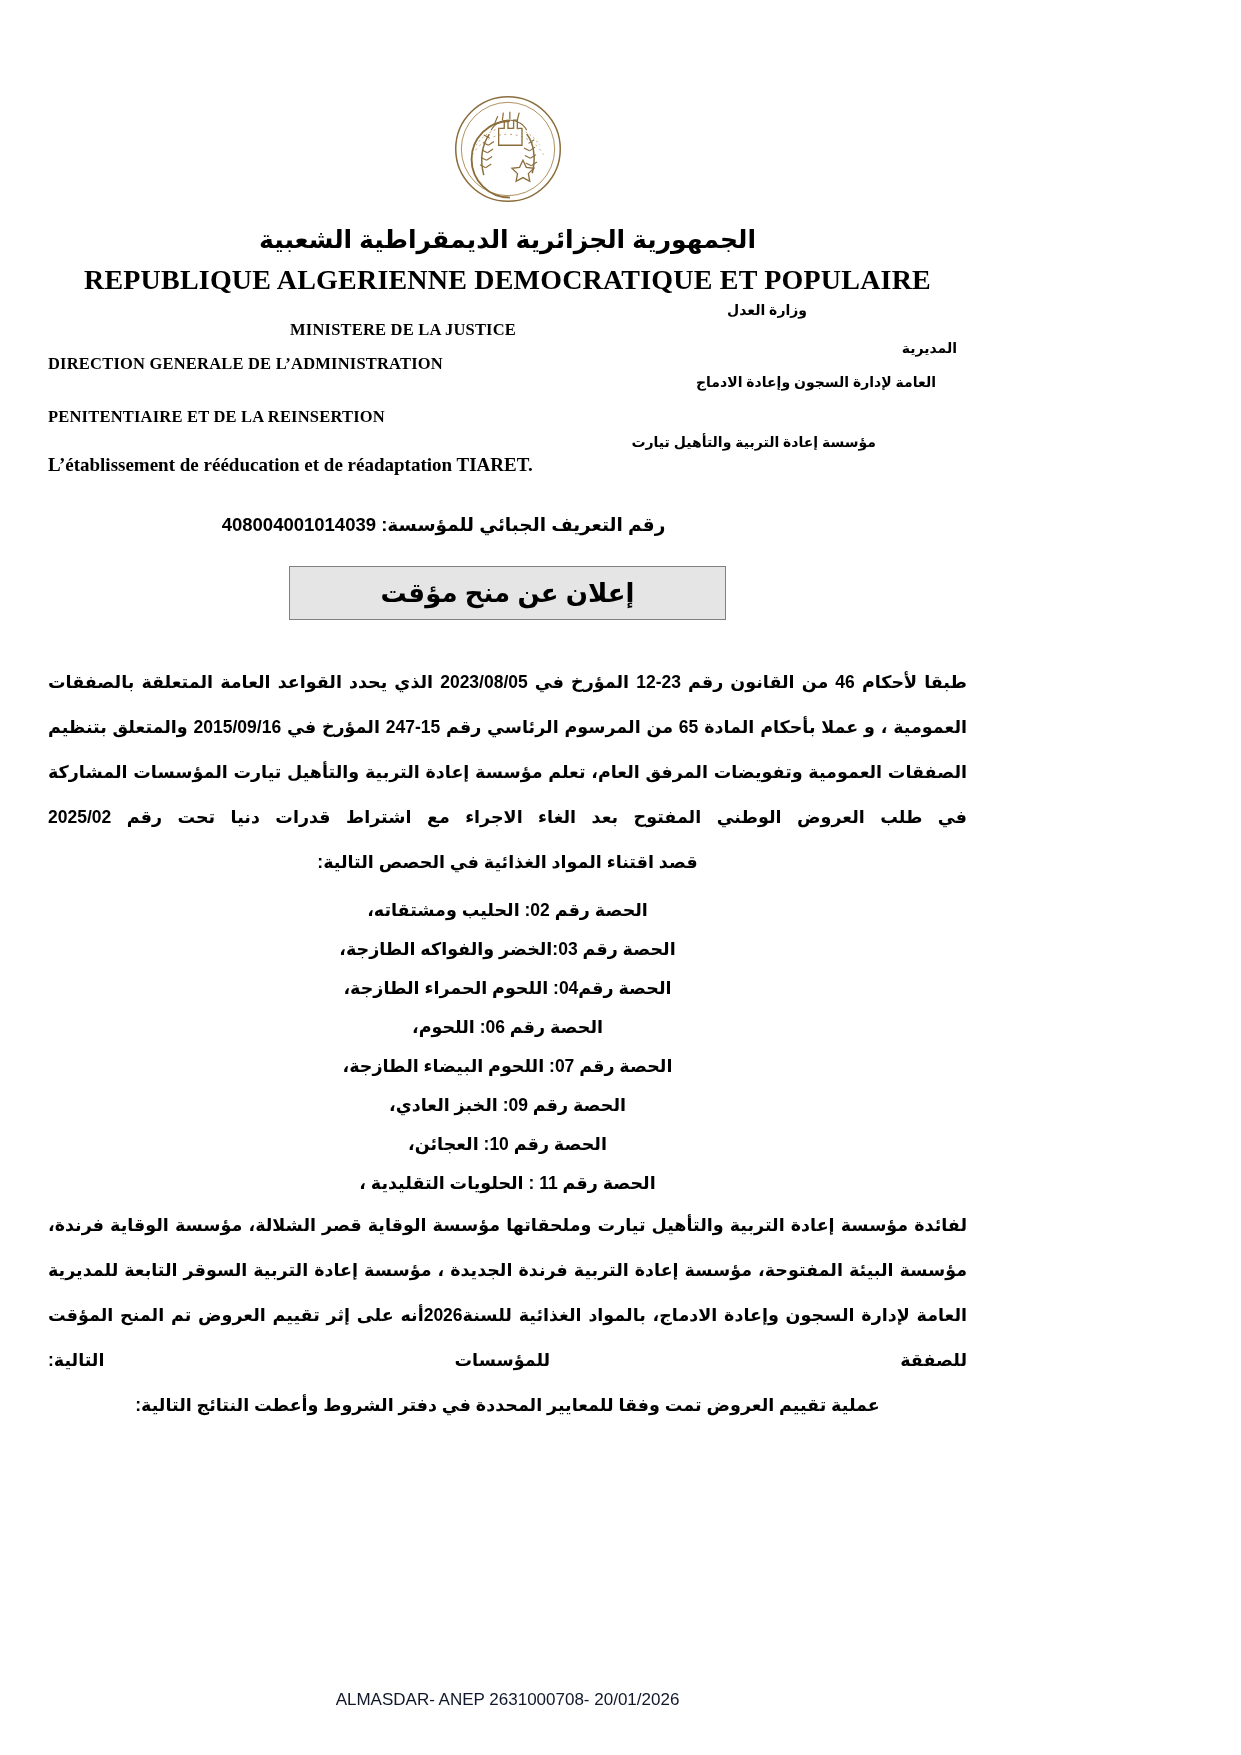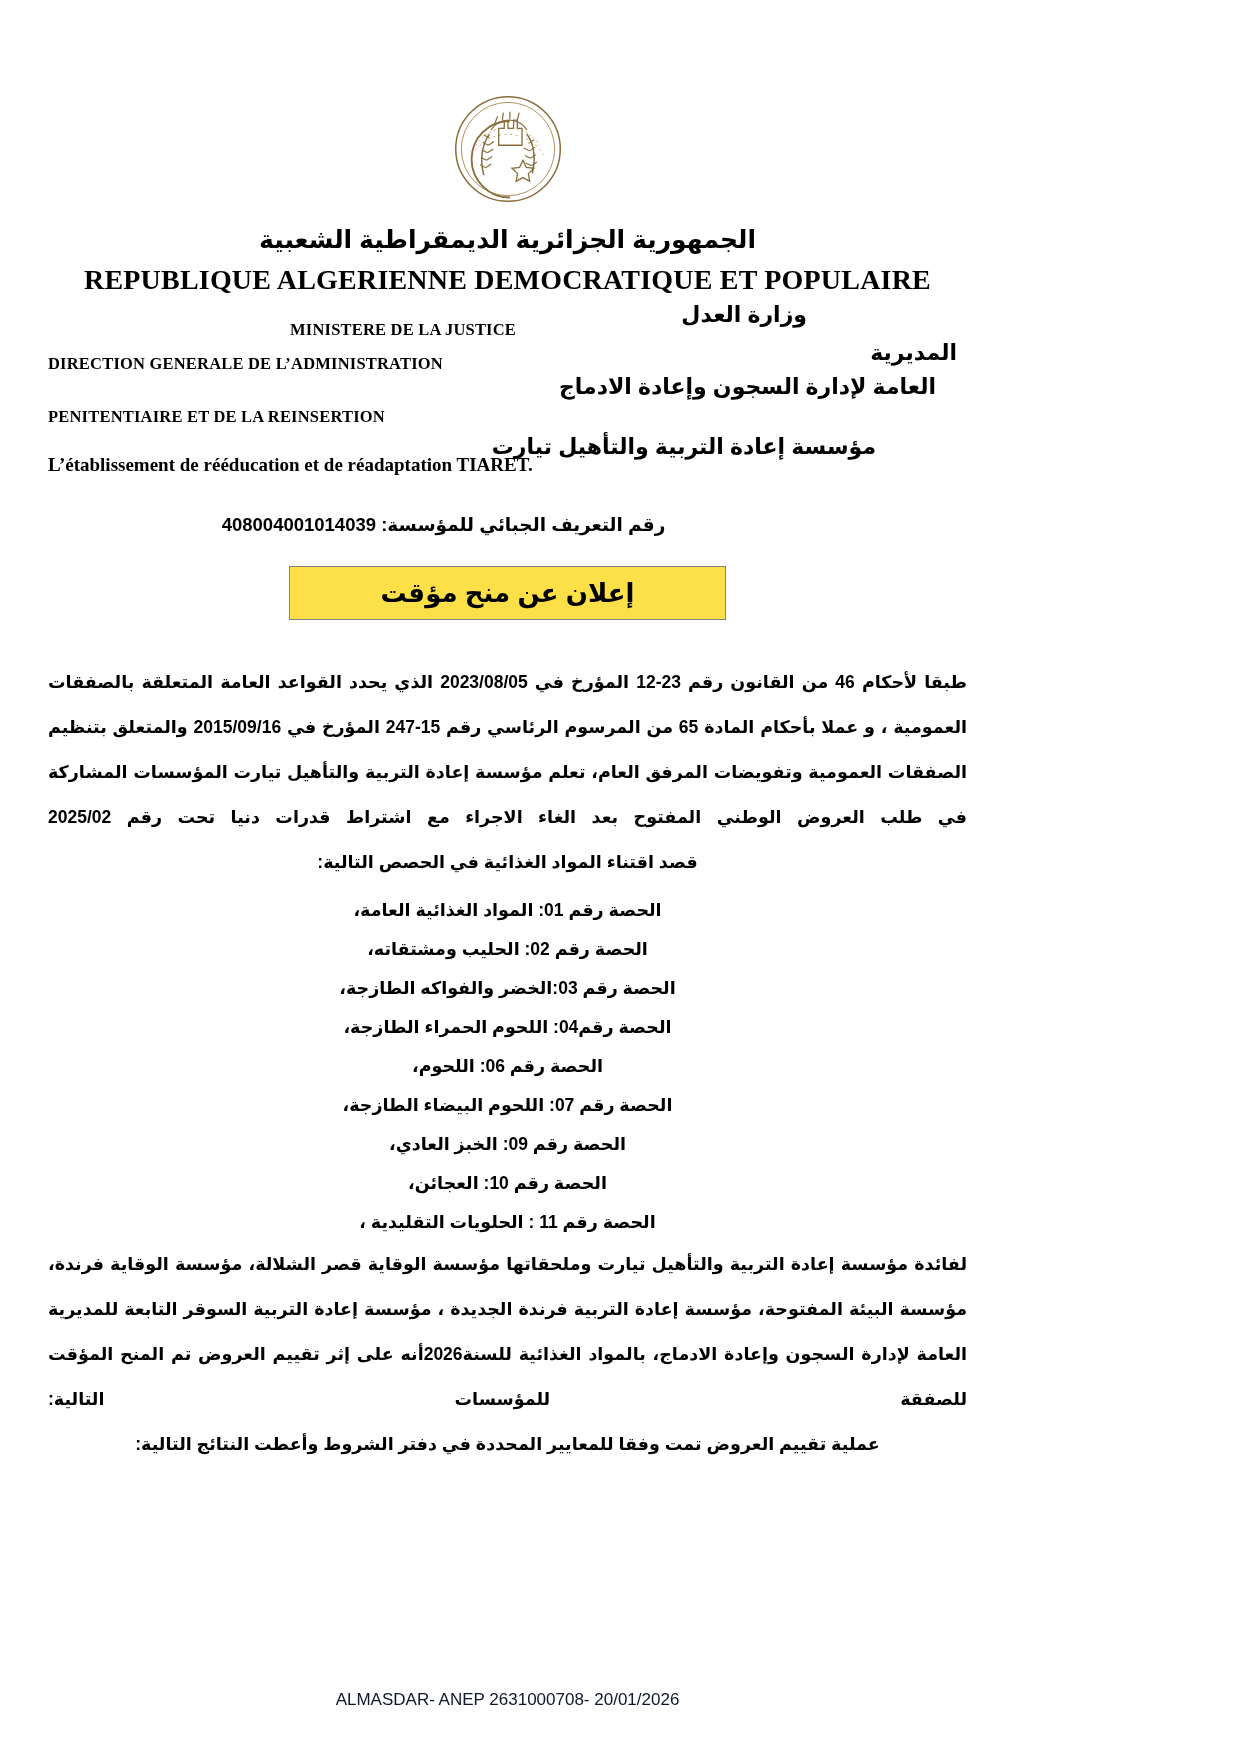--- a/index.html
+++ b/index.html
@@ -68,21 +68,21 @@
   }
   .fr-line {
     font-weight: bold;
     font-size: 16.5px;
     letter-spacing: 0.2px;
   }
   .ar-line {
     direction: rtl;
     font-family: "Liberation Sans", "DejaVu Sans", sans-serif;
     font-weight: bold;
-    font-size: 22px;
+    font-size: 14px;
   }
   .fr-estab {
     font-weight: bold;
     font-size: 19px;
   }
 
   
   .p-ministere   { left: 242px;  top: 18px; }
   .p-direction   { left: 0px;    top: 52px; }
   .p-penit       { left: 0px;    top: 105px; }
@@ -114,21 +114,21 @@
     border: 1px solid #808080;
     width: 435px;
     height: 52px;
     display: flex;
     align-items: center;
     justify-content: center;
     direction: rtl;
     font-family: "Liberation Sans", "DejaVu Sans", sans-serif;
     font-weight: bold;
     font-size: 26px;
-    background: #fde047;
+    background: #e5e5e5;
   }
 
   
   .body-ar {
     direction: rtl;
     text-align: justify;
     font-family: "Liberation Sans", "DejaVu Sans", sans-serif;
     font-weight: bold;
     font-size: 17.5px;
     line-height: 45px;
@@ -225,21 +225,20 @@
 
   <div class="box-wrap">
     <div class="box-title">إعلان عن منح مؤقت</div>
   </div>
 
   <div class="body-ar">
     <p class="para">طبقا لأحكام 46 من القانون رقم  23-12 المؤرخ في 2023/08/05 الذي يحدد القواعد العامة المتعلقة بالصفقات العمومية ، و عملا بأحكام المادة 65 من المرسوم الرئاسي رقم 15-247 المؤرخ في 2015/09/16 والمتعلق بتنظيم الصفقات العمومية وتفويضات المرفق العام، تعلم مؤسسة إعادة التربية والتأهيل تيارت المؤسسات المشاركة في طلب العروض الوطني المفتوح  بعد الغاء الاجراء مع اشتراط قدرات دنيا تحت رقم 2025/02</p>
     <div class="indent-line">قصد اقتناء المواد الغذائية في الحصص التالية:</div>
 
     <ul class="lots">
-      <li>الحصة رقم 01: المواد الغذائية العامة،</li>
       <li>الحصة رقم 02: الحليب ومشتقاته،</li>
       <li>الحصة رقم 03:الخضر والفواكه الطازجة،</li>
       <li>الحصة رقم04: اللحوم الحمراء الطازجة،</li>
       <li>الحصة رقم 06: اللحوم،</li>
       <li>الحصة رقم 07: اللحوم البيضاء الطازجة،</li>
       <li>الحصة رقم 09: الخبز العادي،</li>
       <li>الحصة رقم 10: العجائن،</li>
       <li>الحصة رقم 11 : الحلويات التقليدية ،</li>
     </ul>
 

